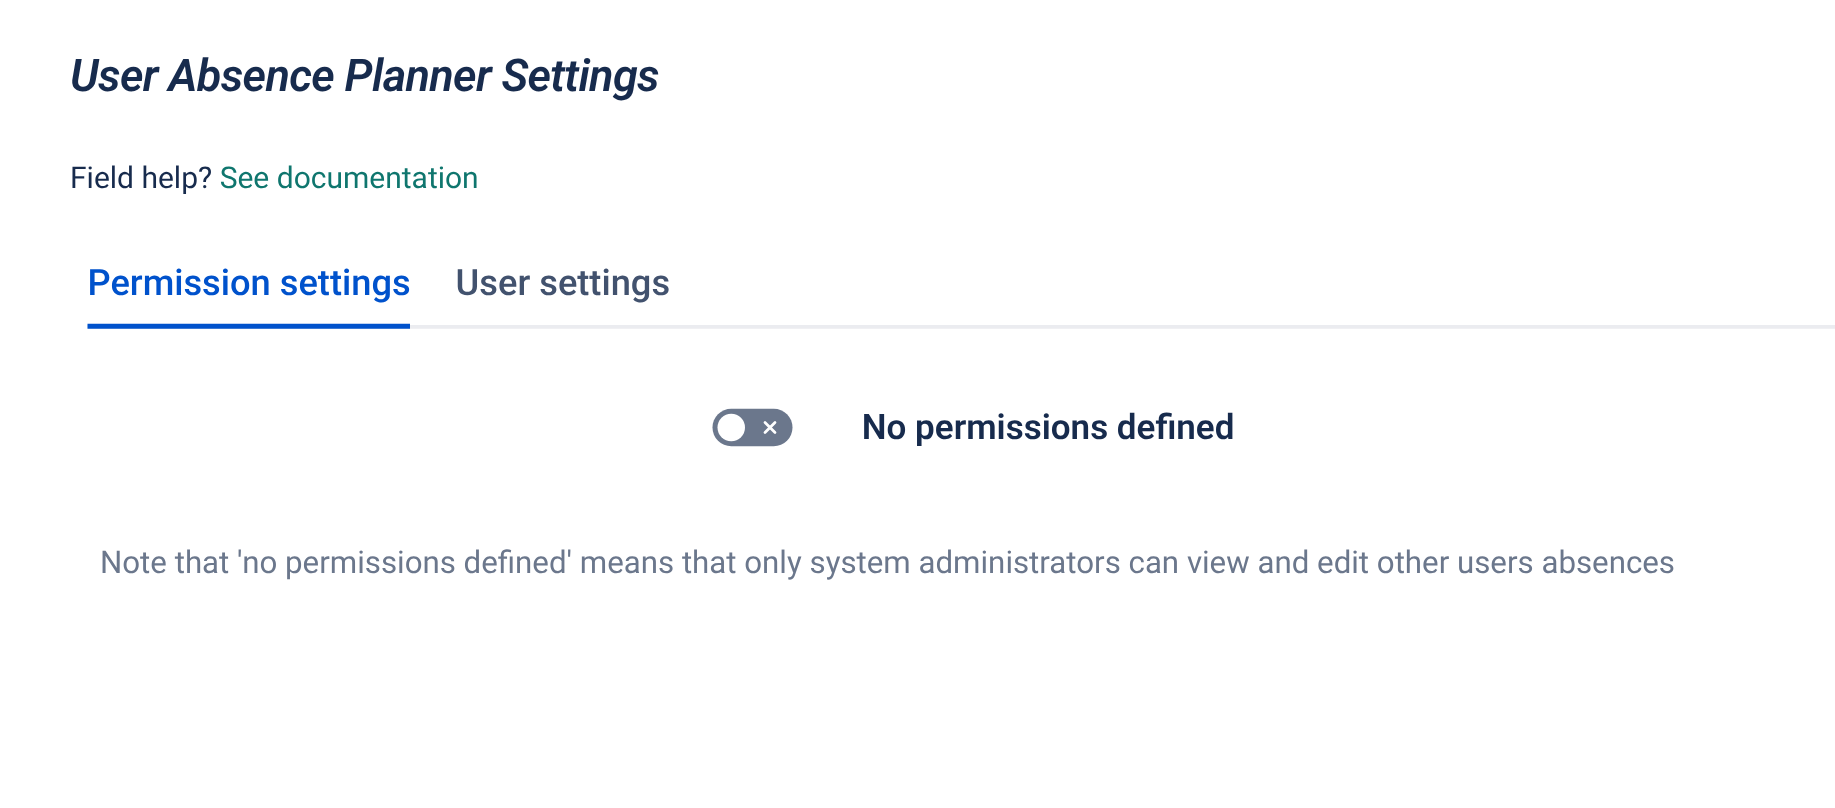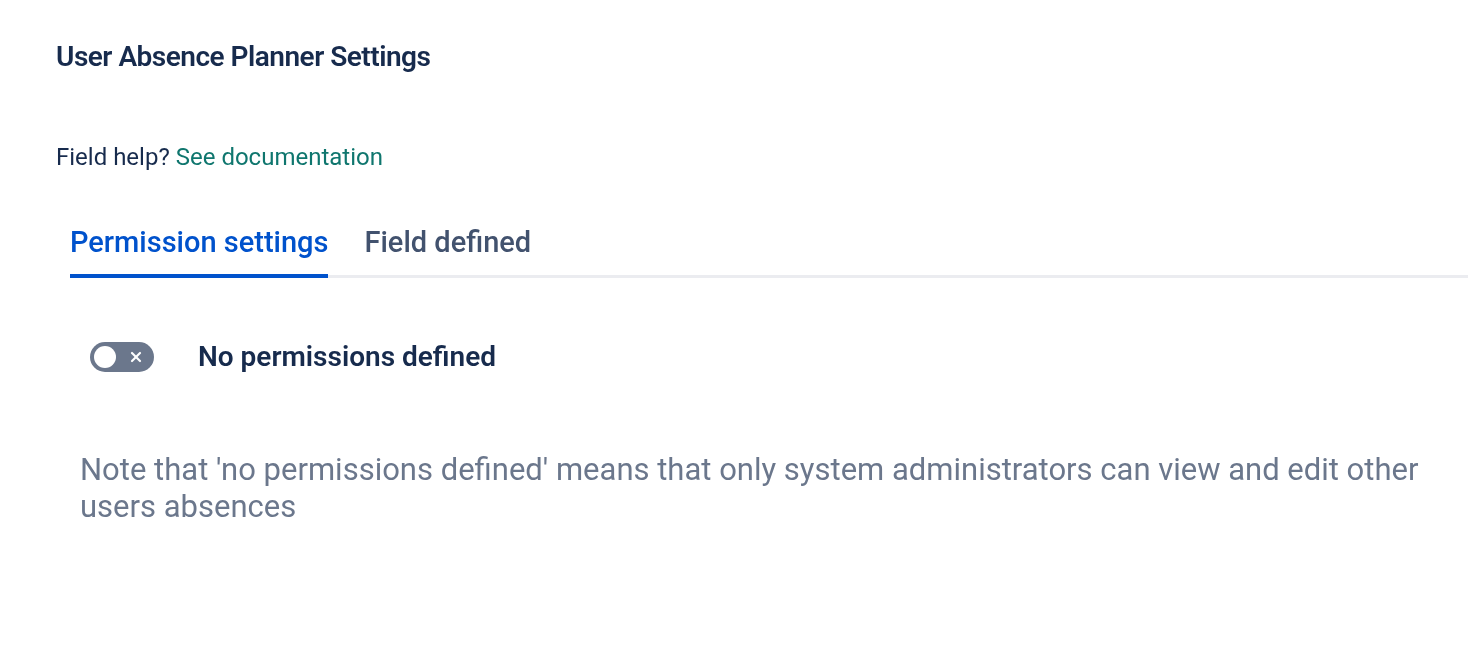--- a/index.html
+++ b/index.html
@@ -9,25 +9,26 @@
     }
     body {
       font-family: -apple-system, BlinkMacSystemFont, "Segoe UI", Roboto, Helvetica, Arial, sans-serif;
       background: #ffffff;
       width: 1468px;
       height: 646px;
       padding: 40px 0 0 56px;
       color: #172B4D;
     }
     .page-title {
-      font-size: 28px;
+      font-size: 36px;
       font-weight: 600;
       color: #172B4D;
       letter-spacing: -0.5px;
-      margin-bottom: 70px;
+      margin-bottom: 46px;
+      font-style: italic;
     }
     .help-row {
       font-size: 24px;
       margin-bottom: 54px;
     }
     .help-text {
       color: #172B4D;
     }
     .help-link {
       color: #0f766e;
@@ -61,22 +62,23 @@
       height: 4px;
       background: #0052CC;
     }
     .content {
       padding-top: 62px;
       padding-left: 34px;
     }
     .toggle-row {
       display: flex;
       align-items: center;
-      gap: 44px;
+      gap: 55px;
       margin-bottom: 78px;
+      justify-content: center;
     }
     .toggle {
       width: 64px;
       height: 30px;
       background: #6B778C;
       border-radius: 30px;
       position: relative;
       cursor: pointer;
       display: flex;
       align-items: center;
@@ -102,38 +104,38 @@
     .toggle-x svg {
       width: 12px;
       height: 12px;
     }
     .toggle-label {
       font-size: 28px;
       font-weight: 600;
       color: #172B4D;
     }
     .note {
-      font-size: 31px;
+      font-size: 25px;
       color: #6B778C;
       padding-left: -10px;
       margin-left: -10px;
     }
   </style>
 </head>
 <body>
 
 <h1 class="page-title">User Absence Planner Settings</h1>
 
 <div class="help-row">
   <span class="help-text">Field help? </span><a class="help-link">See documentation</a>
 </div>
 
 <div class="tabs">
   <div class="tab active">Permission settings</div>
-  <div class="tab">Field defined</div>
+  <div class="tab">User settings</div>
 </div>
 
 <div class="content">
   <div class="toggle-row">
     <div class="toggle">
       <div class="toggle-knob"></div>
       <div class="toggle-x">
         <svg viewBox="0 0 12 12" fill="none" stroke="#ffffff" stroke-width="2.2" stroke-linecap="round">
           <line x1="2" y1="2" x2="10" y2="10"></line>
           <line x1="10" y1="2" x2="2" y2="10"></line>

